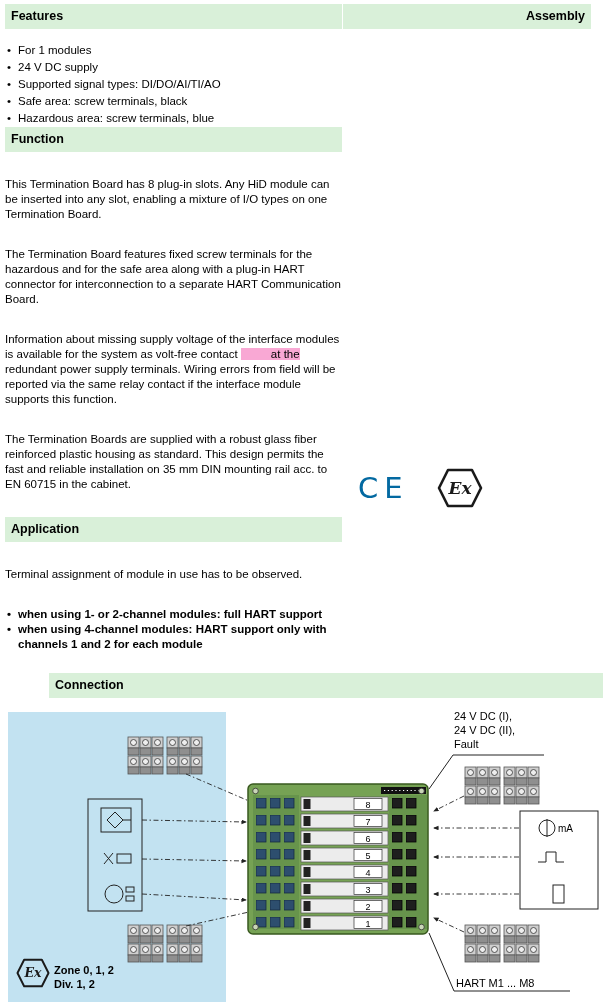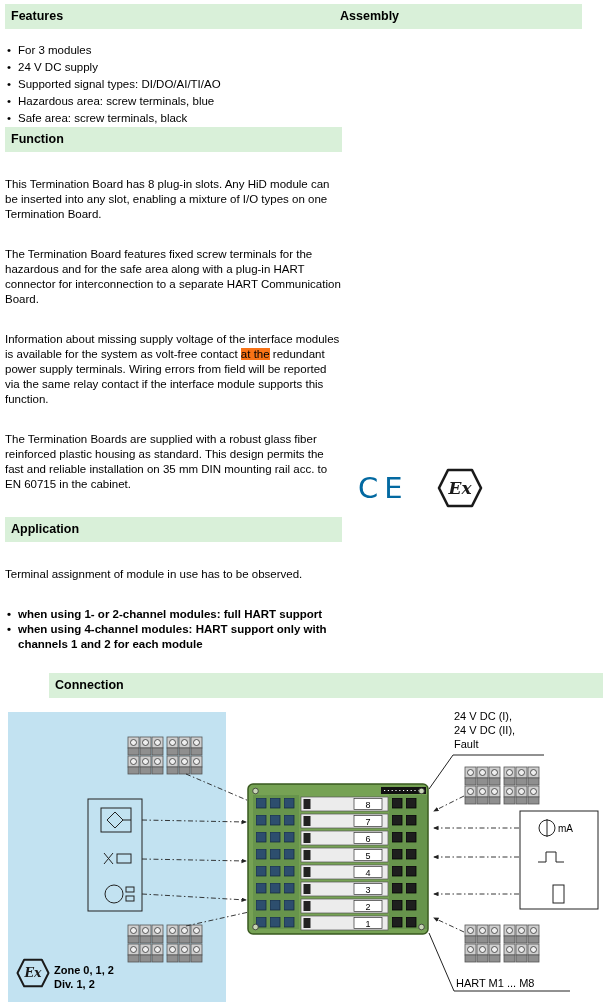--- a/index.html
+++ b/index.html
@@ -1,37 +1,37 @@
 <!DOCTYPE html>
 <html><head>
 <meta charset="utf-8">
 <style>
   html,body { margin:0; padding:0; background:#fff; }
   .page { position:relative; width:603px; height:1005px; background:#fff;
           font-family:"Liberation Sans",sans-serif; font-size:11.5px; color:#000; overflow:hidden; }
 
   .col { position:absolute; top:4px; }
   .col.left  { left:5px;  width:337px; }
-  .col.right { left:334px; width:248px; }
+  .col.right { left:343px; width:248px;text-align:right; }
 
   .hbar { background:#d9f0d9; font-weight:bold; font-size:12.5px; line-height:19px;
           height:19px; padding:3px 6px; }
   .hbar.conn { position:absolute; left:5px; top:673px; width:582px;margin-left:44px; }
 
   .blist { margin:13px 0 0 0; padding:0; list-style:none; }
   .blist li { position:relative; padding-left:13px; line-height:17px; }
   .blist li::before { content:"\2022"; position:absolute; left:2px; }
   .blist.app { margin-top:3px;font-weight:bold; }
   .blist.app li { line-height:15px; }
 
   .mt-func { }
   .mt-app  { margin-top:8px; }
 
   .body p, p.intro { margin:25px 0; line-height:15px; }
-  .hl { background:#f97316; }
+  .hl { background:#f9a8d4;padding-left:30px; }
 
   .marks { position:absolute; left:358px; top:468px; display:flex; align-items:center; gap:28px; }
   .ce { font-family:"DejaVu Sans",sans-serif; font-size:29px; letter-spacing:6px; color:#0369a1; line-height:40px; }
   .extxt { font-family:"DejaVu Serif",serif; font-style:italic; font-weight:bold; font-size:17px; fill:#1a1a1a; }
 
   .diagram { position:absolute; left:4px; top:704px; }
   .diagram text { font-family:"Liberation Sans",sans-serif; }
   .wire  { fill:none; stroke:#222; stroke-width:0.9; stroke-dasharray:5 2.5 1.5 2.5; }
   .solid { fill:none; stroke:#222; stroke-width:1; }
   .sym   { fill:none; stroke:#222; stroke-width:1; }
@@ -41,25 +41,25 @@
   .meterlbl { font-size:10px; fill:#000; }
 </style>
 </head>
 <body>
 
 <div class="page">
 
   <div class="col left">
     <div class="hbar">Features</div>
     <ul class="blist">
-      <li>For 3 modules</li>
+      <li>For 1 modules</li>
       <li>24 V DC supply</li>
       <li>Supported signal types: DI/DO/AI/TI/AO</li>
+      <li>Safe area: screw terminals, black</li>
       <li>Hazardous area: screw terminals, blue</li>
-      <li>Safe area: screw terminals, black</li>
     </ul>
 
     <div class="hbar mt-func">Function</div>
     <div class="body">
       <p>This Termination Board has 8 plug-in slots. Any HiD module can be inserted into any slot, enabling a mixture of I/O types on one Termination Board.</p>
       <p>The Termination Board features fixed screw terminals for the hazardous and for the safe area along with a plug-in HART connector for interconnection to a separate HART Communication Board.</p>
       <p><span>Information about missing supply voltage of the interface modules is available for the system as volt-free contact </span><span class="hl">at the</span><span> redundant power supply terminals. Wiring errors from field will be reported via the same relay contact if the interface module supports this function.</span></p>
       <p>The Termination Boards are supplied with a robust glass fiber reinforced plastic housing as standard. This design permits the fast and reliable installation on 35 mm DIN mounting rail acc. to EN 60715 in the cabinet.</p>
     </div>
 

